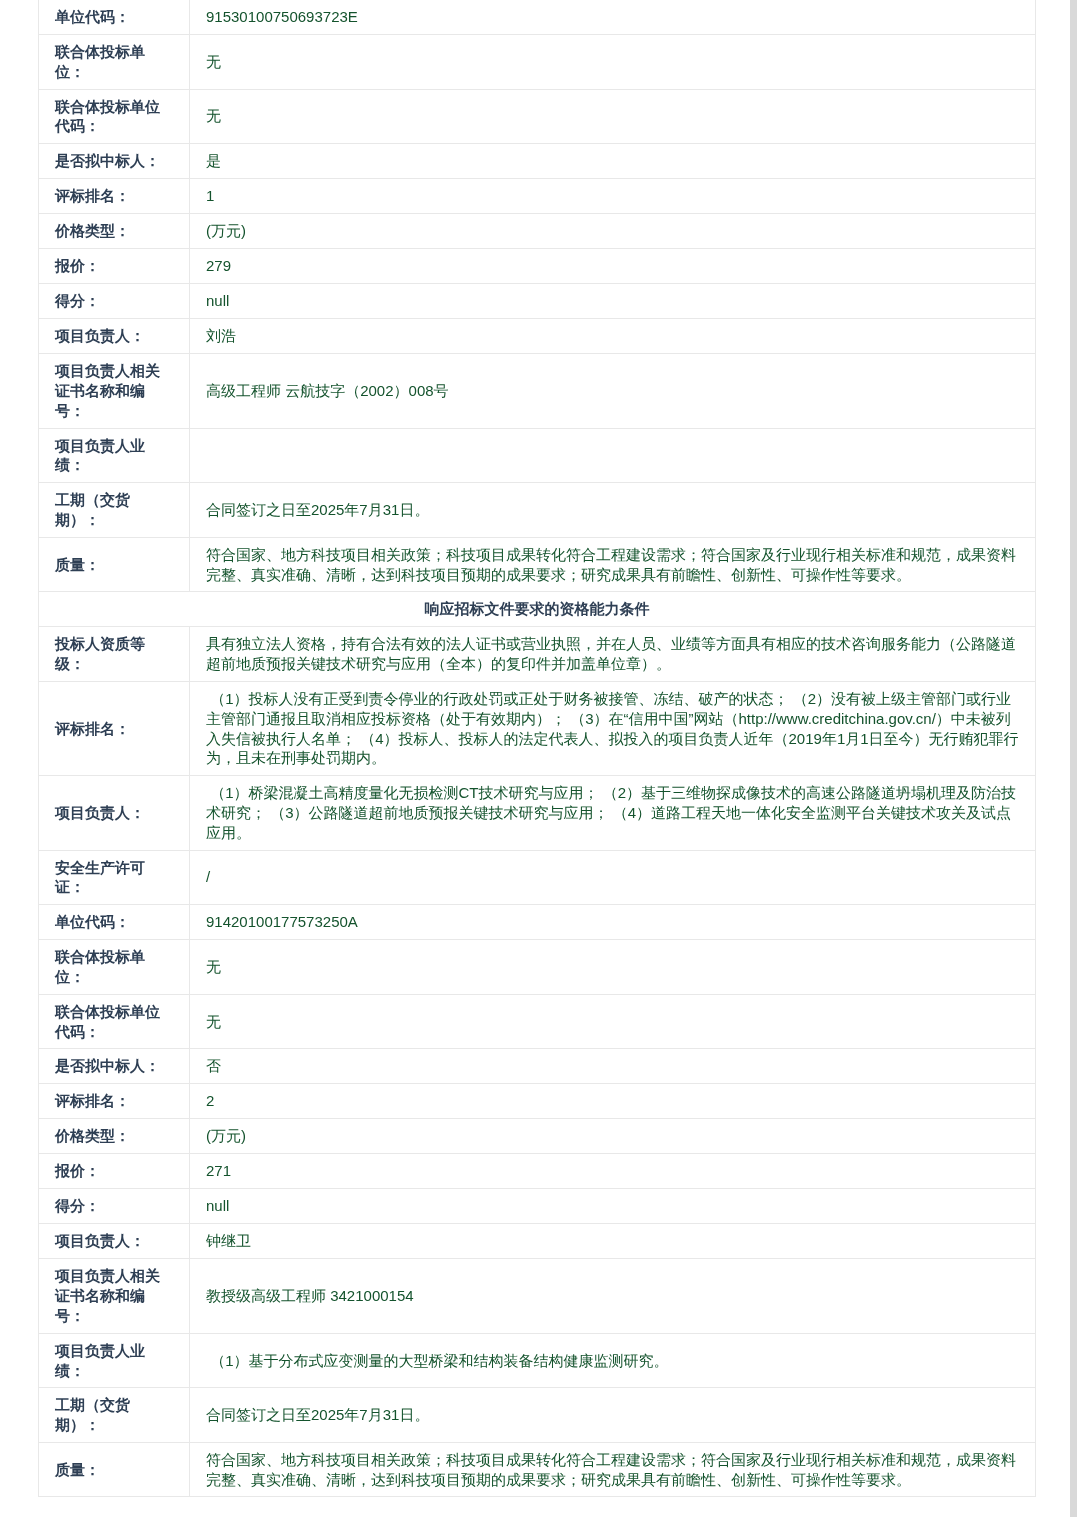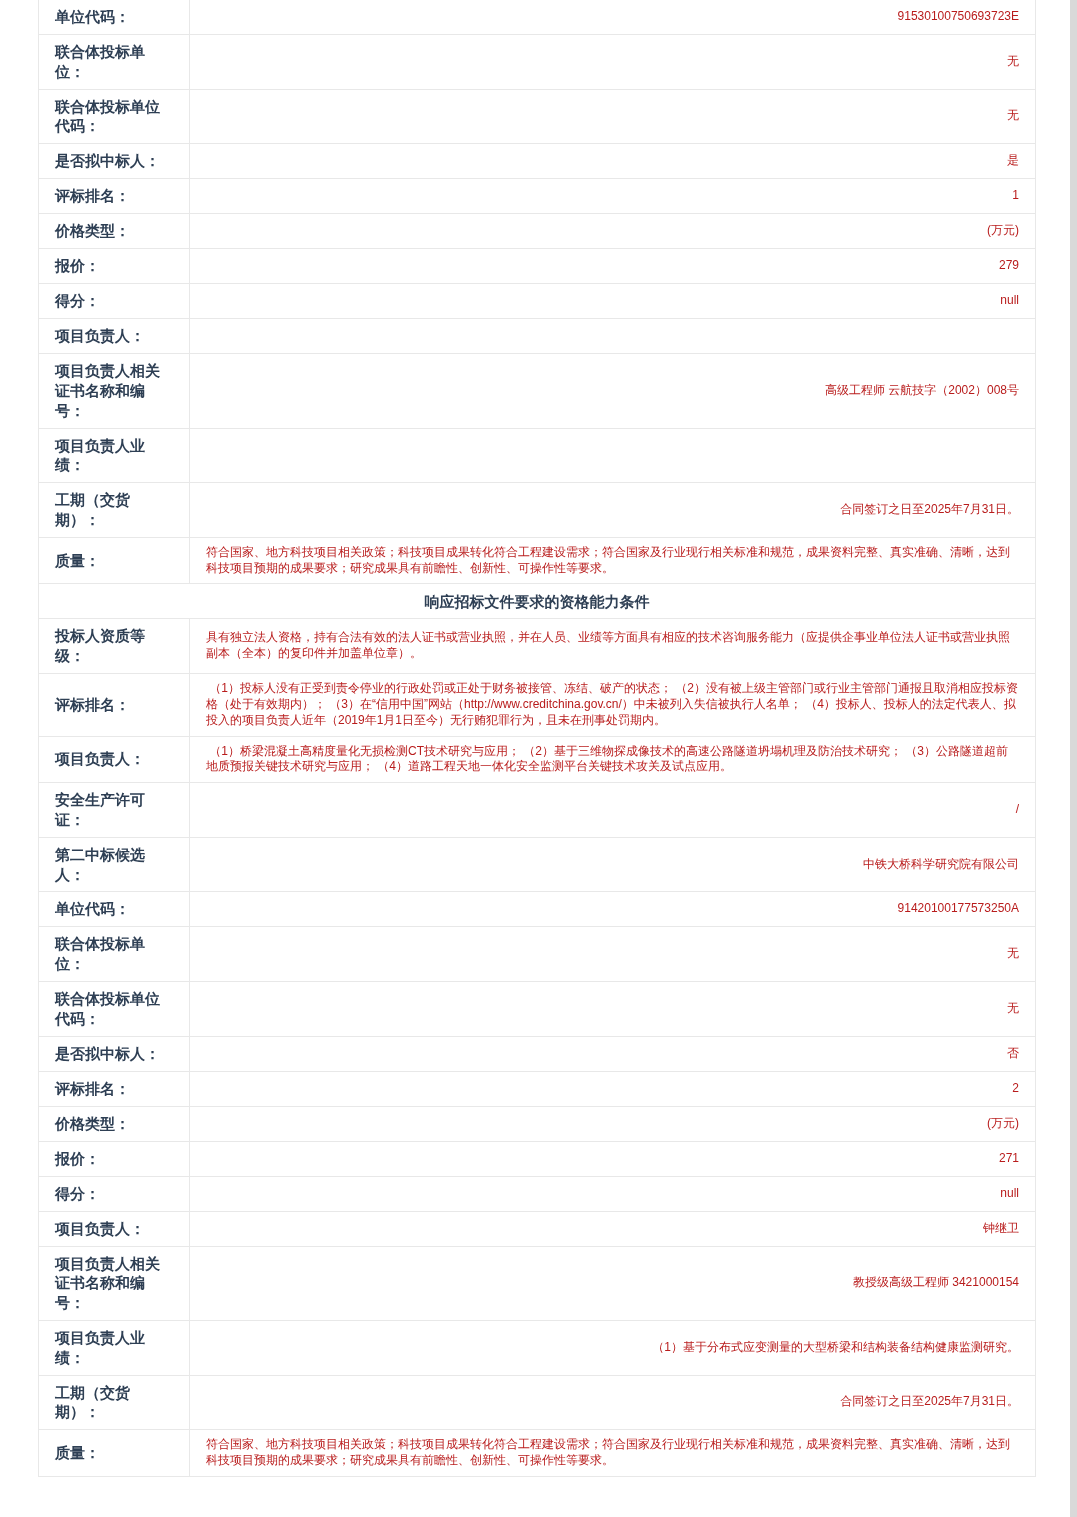--- a/index.html
+++ b/index.html
@@ -45,25 +45,24 @@
     border-right: 1px solid #e8e8e8;
     font-size: 15px;
     line-height: 1.32;
     font-weight: 700;
     color: #2e3f54;
     word-break: break-word;
   }
   .cell-value {
     flex: 1 1 auto;
     padding: 7px 16px;
-    font-size: 12px;
+    font-size: 15px;
     line-height: 1.32;
-    color: #b91c1c;
+    color: #14532d;
     word-break: break-word;
-    justify-content: flex-end;
   }
   .cell-value span, .cell-label span, .section-cell span {
     white-space: pre-wrap;
   }
   .section-cell {
     flex: 1 1 auto;
     padding: 7px 16px;
     font-size: 15px;
     line-height: 1.32;
     font-weight: 700;
@@ -157,20 +156,23 @@
           <span>得分：</span>
         </div>
         <div class="cell cell-value">
           <span>null</span>
         </div>
       </div>
       <div class="row">
         <div class="cell cell-label">
           <span>项目负责人：</span>
         </div>
+        <div class="cell cell-value">
+          <span>刘浩</span>
+        </div>
       </div>
       <div class="row">
         <div class="cell cell-label">
           <span>项目负责人相关证书名称和编号：</span>
         </div>
         <div class="cell cell-value">
           <span>高级工程师 云航技字（2002）008号</span>
         </div>
       </div>
       <div class="row">
@@ -197,21 +199,21 @@
       <div class="row">
         <div class="section-cell">
           <span>响应招标文件要求的资格能力条件</span>
         </div>
       </div>
       <div class="row">
         <div class="cell cell-label">
           <span>投标人资质等级：</span>
         </div>
         <div class="cell cell-value">
-          <span>具有独立法人资格，持有合法有效的法人证书或营业执照，并在人员、业绩等方面具有相应的技术咨询服务能力（应提供企事业单位法人证书或营业执照副本（全本）的复印件并加盖单位章）。</span>
+          <span>具有独立法人资格，持有合法有效的法人证书或营业执照，并在人员、业绩等方面具有相应的技术咨询服务能力（公路隧道超前地质预报关键技术研究与应用（全本）的复印件并加盖单位章）。</span>
         </div>
       </div>
       <div class="row">
         <div class="cell cell-label">
           <span>评标排名：</span>
         </div>
         <div class="cell cell-value">
           <span> （1）投标人没有正受到责令停业的行政处罚或正处于财务被接管、冻结、破产的状态； （2）没有被上级主管部门或行业主管部门通报且取消相应投标资格（处于有效期内）； （3）在“信用中国”网站（http://www.creditchina.gov.cn/）中未被列入失信被执行人名单； （4）投标人、投标人的法定代表人、拟投入的项目负责人近年（2019年1月1日至今）无行贿犯罪行为，且未在刑事处罚期内。</span>
         </div>
       </div>
@@ -222,28 +224,20 @@
         <div class="cell cell-value">
           <span> （1）桥梁混凝土高精度量化无损检测CT技术研究与应用； （2）基于三维物探成像技术的高速公路隧道坍塌机理及防治技术研究； （3）公路隧道超前地质预报关键技术研究与应用； （4）道路工程天地一体化安全监测平台关键技术攻关及试点应用。</span>
         </div>
       </div>
       <div class="row">
         <div class="cell cell-label">
           <span>安全生产许可证：</span>
         </div>
         <div class="cell cell-value">
           <span>/</span>
-        </div>
-      </div>
-      <div class="row">
-        <div class="cell cell-label">
-          <span>第二中标候选人：</span>
-        </div>
-        <div class="cell cell-value">
-          <span>中铁大桥科学研究院有限公司</span>
         </div>
       </div>
       <div class="row">
         <div class="cell cell-label">
           <span>单位代码：</span>
         </div>
         <div class="cell cell-value">
           <span>91420100177573250A</span>
         </div>
       </div>

